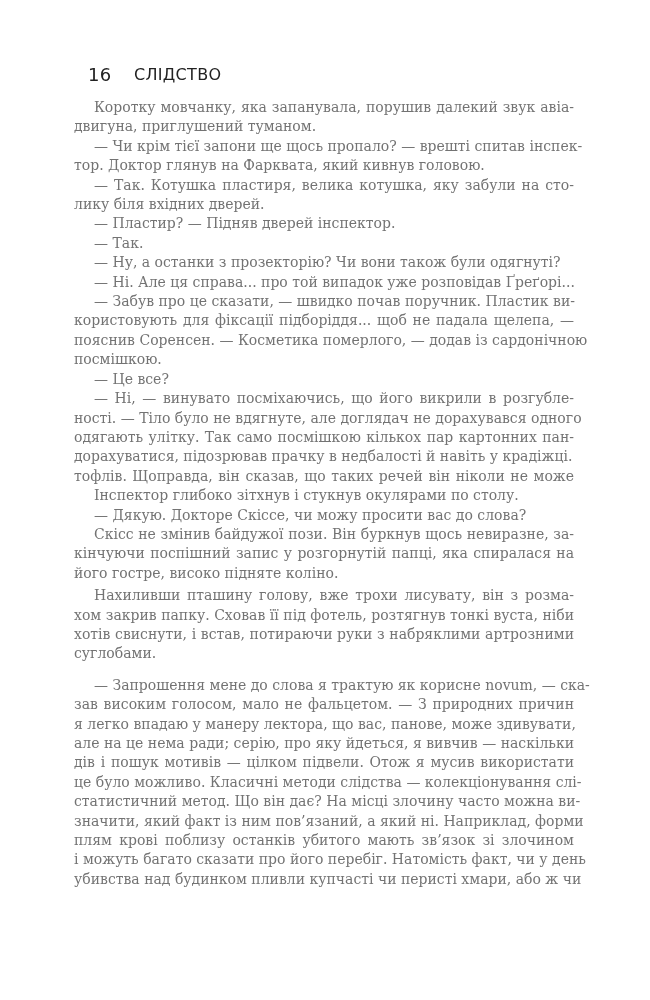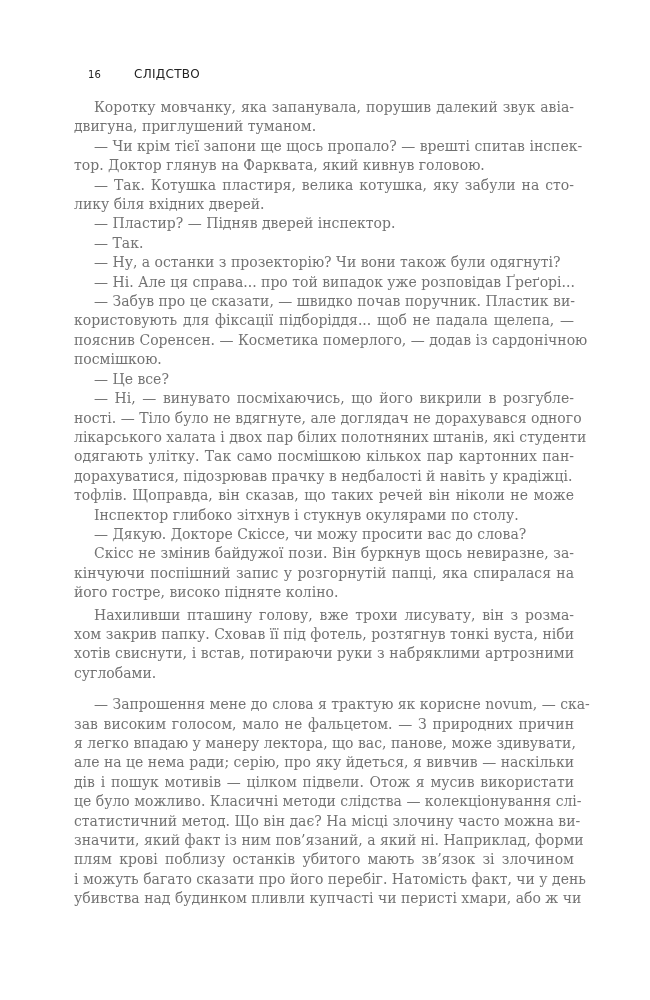--- a/index.html
+++ b/index.html
@@ -21,24 +21,24 @@
       height: 16px;
       display: flex;
       align-items: center;
       font-family: "DejaVu Sans", sans-serif;
       font-size: 12px;
       color: #222;
       letter-spacing: 0.2px;
     }
     .page-number {
       width: 46px;
-      font-size: 10px;
+      font-size: 18px;
     }
     .running-title {
-      font-size: 12px;
+      font-size: 16px;
       letter-spacing: 0.3px;
     }
     .body-text {
       position: absolute;
       top: 98px;
       left: 74px;
       width: 500px;
       font-family: "DejaVu Serif", serif;
       font-size: 14px;
       line-height: 19.4px;
@@ -97,21 +97,20 @@
       <span class="line">користовують для фіксації підборіддя... щоб не падала щелепа, —</span>
       <span class="line">пояснив Соренсен. — Косметика померлого, — додав із сардонічною</span>
       <span class="line last">посмішкою.</span>
     </div>
     <div>
       <span class="line first last">— Це все?</span>
     </div>
     <div>
       <span class="line first">— Ні, — винувато посміхаючись, що його викрили в розгубле-</span>
       <span class="line">ності. — Тіло було не вдягнуте, але доглядач не дорахувався одного</span>
-      <span class="line">лікарського халата і двох пар білих полотняних штанів, які студенти</span>
       <span class="line">одягають улітку. Так само посмішкою кількох пар картонних пан-</span>
       <span class="line last">дорахуватися, підозрював прачку в недбалості й навіть у крадіжці.</span>
       <span class="line">тофлів. Щоправда, він сказав, що таких речей він ніколи не може</span>
     </div>
     <div>
       <span class="line first last">Інспектор глибоко зітхнув і стукнув окулярами по столу.</span>
     </div>
     <div>
       <span class="line first last">— Дякую. Докторе Скіссе, чи можу просити вас до слова?</span>
     </div>

